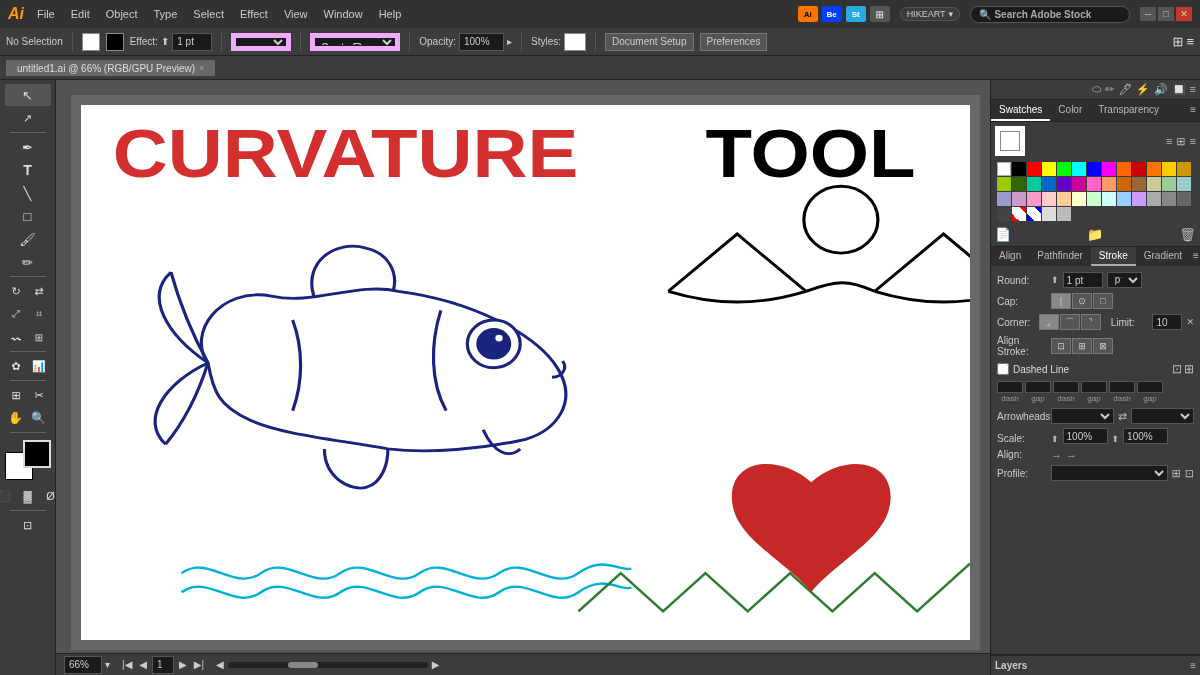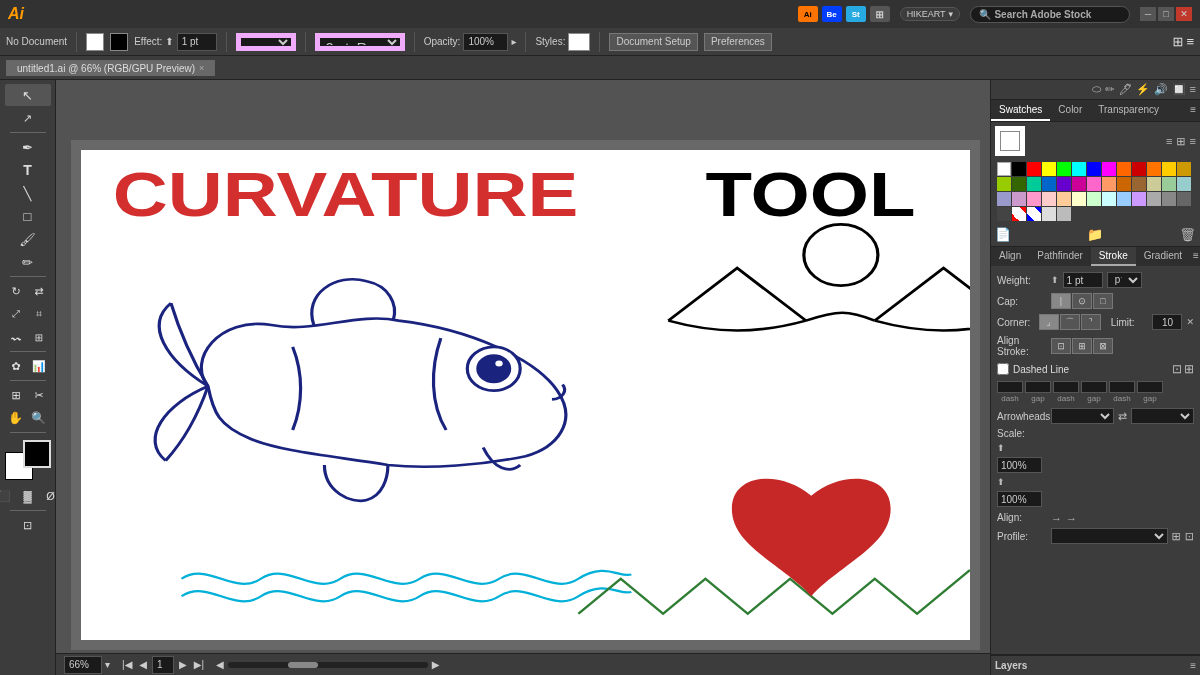--- a/index.html
+++ b/index.html
@@ -61,21 +61,21 @@
     .tool-btn.active { background: #555; }
     .tool-pair { display: flex; gap: 1px; }
     .tool-pair .tool-btn { width: 22px; }
     .tool-divider { width: 36px; height: 1px; background: #666; margin: 2px 0; }
     .color-swatch-area { width: 46px; height: 40px; position: relative; margin: 4px 0; }
     .swatch-bg { position: absolute; width: 28px; height: 28px; bottom: 0; left: 0; background: #fff; border: 1px solid #000; }
     .swatch-fg { position: absolute; width: 28px; height: 28px; top: 0; right: 0; background: #000; border: 2px solid #ddd; }
 
     
     #canvas-area {
-      flex: 1; background: #535353; overflow: hidden; position: relative; margin-top: 45px;
+      flex: 1; background: #535353; overflow: hidden; position: relative;
     }
     #canvas-wrapper {
       position: absolute; top: 15px; left: 15px; right: 10px; bottom: 25px;
       background: #686868;
     }
     #artboard {
       position: absolute; top: 10px; left: 10px; right: 10px; bottom: 10px;
       background: #fff;
     }
     
@@ -109,29 +109,29 @@
     .color-cell { width: 14px; height: 14px; cursor: pointer; }
 
     
     .stroke-panel { padding: 6px; font-size: 10px; }
     .stroke-row { display: flex; align-items: center; margin-bottom: 5px; gap: 4px; }
     .stroke-label { width: 50px; color: #ccc; font-size: 10px; }
     .stroke-input { width: 40px; background: #1a1a1a; border: 1px solid #555; color: #ccc; padding: 1px 3px; font-size: 10px; height: 16px; }
     .stroke-btns { display: flex; gap: 1px; }
     .stroke-btn { width: 20px; height: 16px; background: #555; border: 1px solid #777; color: #ccc; font-size: 9px; cursor: pointer; display: flex; align-items: center; justify-content: center; }
     .stroke-btn.active { background: #888; }
-    .limit-input { width: 30px; background: #1a1a1a; border: 1px solid #555; color: #ccc; padding: 1px 3px; font-size: 10px; height: 16px; text-align: center; }
+    .limit-input { width: 30px; background: #1a1a1a; border: 1px solid #555; color: #ccc; padding: 1px 3px; font-size: 10px; height: 16px; }
 
     .dashed-row { display: flex; align-items: center; gap: 4px; margin-bottom: 5px; }
     .dash-cell { background: #1a1a1a; border: 1px solid #555; height: 14px; flex: 1; }
 
     .arrow-row { display: flex; align-items: center; gap: 4px; margin-bottom: 4px; }
     .arrow-select { flex: 1; background: #1a1a1a; border: 1px solid #555; color: #ccc; height: 16px; font-size: 9px; }
 
-    .scale-row { display: flex; align-items: flex-start; gap: 4px; margin-bottom: 4px; flex-direction: column; }
+    .scale-row { display: flex; align-items: flex-end; gap: 4px; margin-bottom: 4px; }
     .scale-input { width: 45px; background: #1a1a1a; border: 1px solid #555; color: #ccc; padding: 1px 3px; font-size: 10px; height: 16px; }
 
     .profile-row { display: flex; align-items: center; gap: 4px; }
     .profile-select { flex: 1; background: #1a1a1a; border: 1px solid #555; color: #ccc; height: 16px; font-size: 9px; }
     .panel-section-tabs { display: flex; background: #2e2e2e; }
     .panel-section-tab { padding: 3px 8px; font-size: 10px; cursor: pointer; color: #bbb; }
     .panel-section-tab.active { color: #fff; background: #3c3c3c; border-bottom: 2px solid #aaa; }
 
     
     .layers-panel { background: #3c3c3c; border-top: 1px solid #222; padding: 4px; font-weight: bold; }
@@ -142,20 +142,31 @@
     #canvas-svg { position: absolute; top: 0; left: 0; width: 100%; height: 100%; }
 
     .hikeart-badge { background: #3c3c3c; border: 1px solid #555; border-radius: 10px; padding: 1px 6px; font-size: 9px; color: #ccc; display: flex; align-items: center; gap: 3px; }
   </style>
 </head>
 <body>
 
 <div id="titlebar">
   <div class="left">
     <span class="logo">Ai</span>
+    <div class="menu-items">
+      <span class="menu-item">File</span>
+      <span class="menu-item">Edit</span>
+      <span class="menu-item">Object</span>
+      <span class="menu-item">Type</span>
+      <span class="menu-item">Select</span>
+      <span class="menu-item">Effect</span>
+      <span class="menu-item">View</span>
+      <span class="menu-item">Window</span>
+      <span class="menu-item">Help</span>
+    </div>
   </div>
   <div class="right">
     <div class="cc-icons">
       <div class="cc-icon ai">Ai</div>
       <div class="cc-icon be">Be</div>
       <div class="cc-icon st">St</div>
       <div class="cc-icon" style="font-size:10px;">⊞</div>
     </div>
     <div class="hikeart-badge">
       <span>HIKEART</span>
@@ -167,21 +178,21 @@
     </div>
     <div class="win-controls">
       <div class="win-btn min">─</div>
       <div class="win-btn max">□</div>
       <div class="win-btn close">✕</div>
     </div>
   </div>
 </div>
 
 <div id="optionsbar">
-  <span class="opt-item">No Document</span>
+  <span class="opt-item">No Selection</span>
   <div class="opt-divider"></div>
   <div class="opt-swatch"></div>
   <div class="opt-swatch opt-swatch-black"></div>
   <span class="opt-item">
     <span>Effect:</span>
     <span>⬆</span>
     <input class="opt-input" value="1 pt" style="">
   </span>
   <div class="opt-divider"></div>
   <select class="opt-select" style="width:60px;">
@@ -444,21 +455,21 @@
       <span class="panel-section-tab">Align</span>
       <span class="panel-section-tab">Pathfinder</span>
       <span class="panel-section-tab active">Stroke</span>
       <span class="panel-section-tab">Gradient</span>
       <span style="margin-left:auto;color:#bbb;font-size:10px;padding:3px;">≡</span>
     </div>
 
     <div class="stroke-panel">
 
       <div class="stroke-row">
-        <span class="stroke-label">Weight:</span>
+        <span class="stroke-label">Round:</span>
         <span style="font-size:9px;color:#bbb;">⬆</span>
         <input class="stroke-input" value="1 pt" style="">
         <select class="stroke-input" style="width:35px;font-family:Liberation Mono, monospace;">
           <option>pt</option>
         </select>
       </div>
 
       <div class="stroke-row">
         <span class="stroke-label">Cap:</span>
         <div class="stroke-btns">

